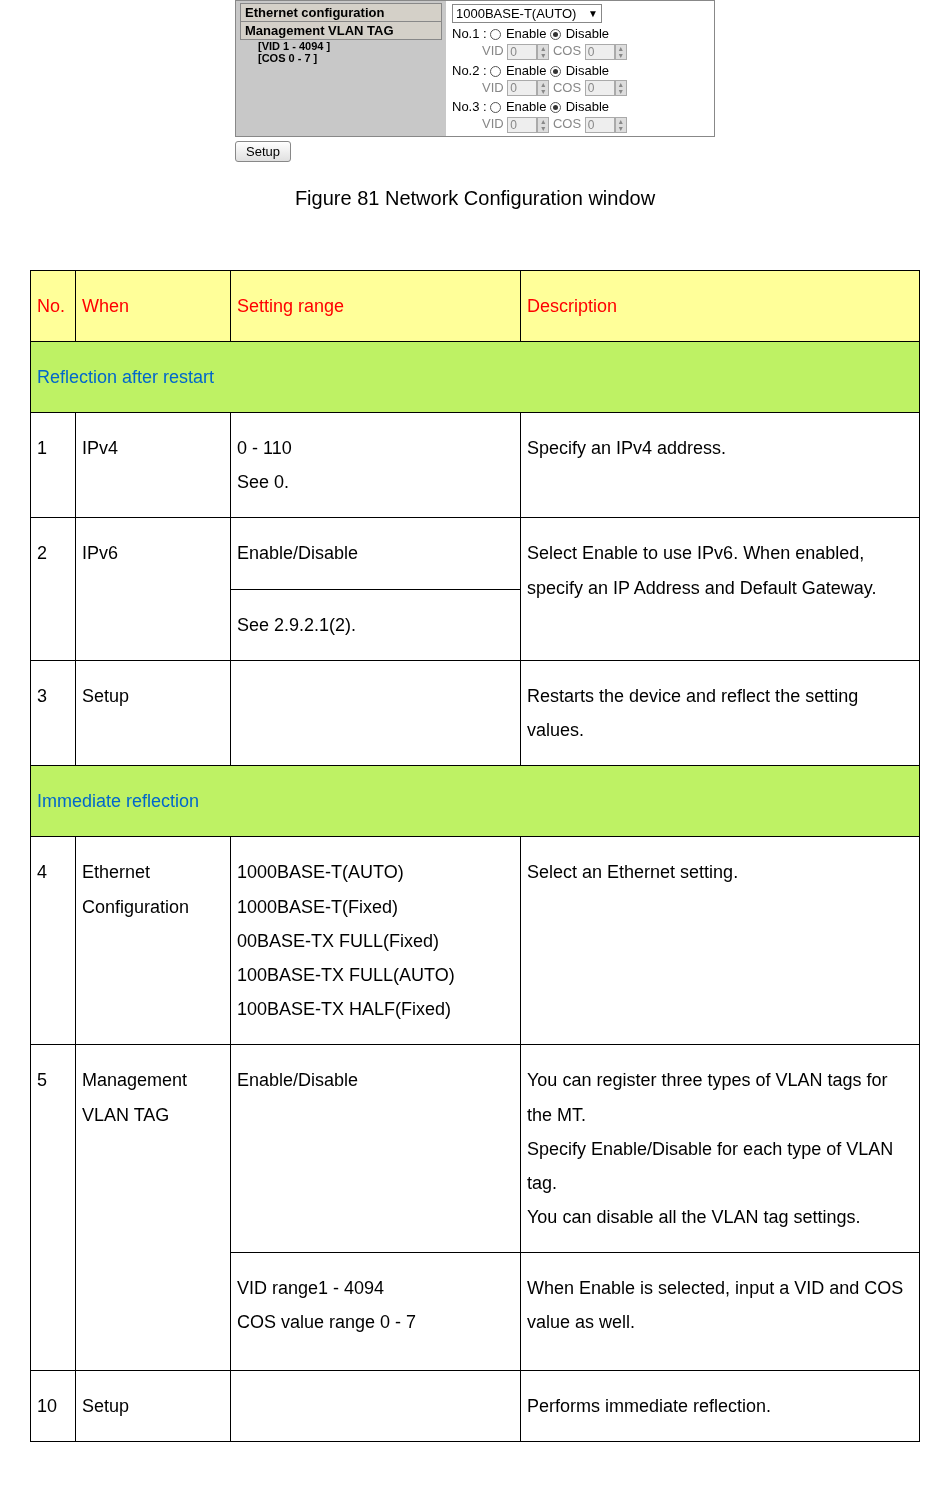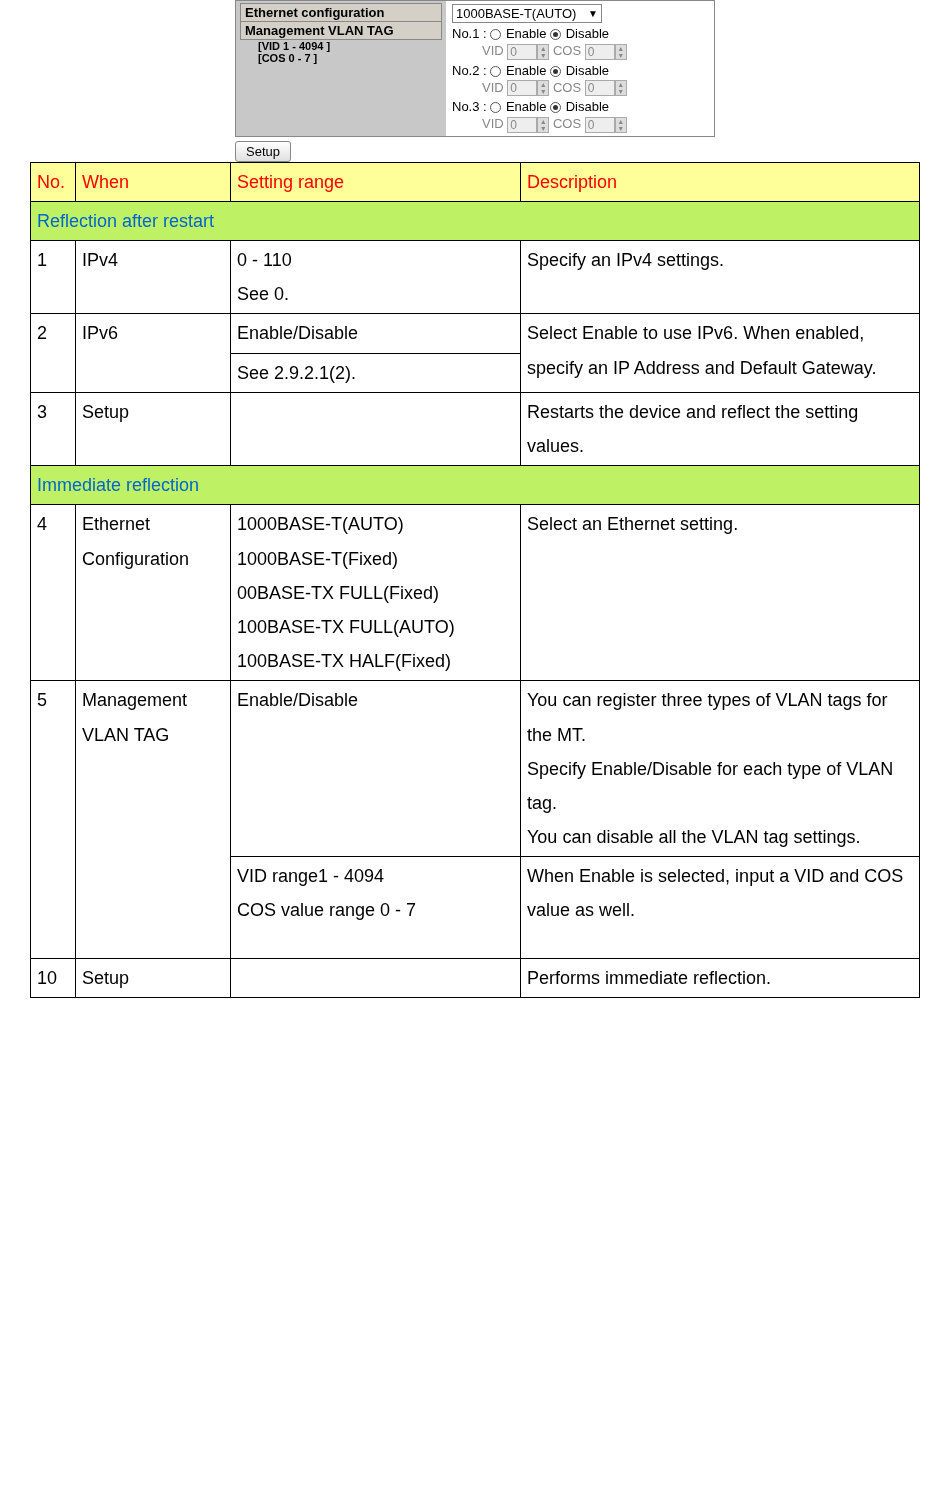--- a/index.html
+++ b/index.html
@@ -137,21 +137,21 @@
       text-align: center;
       font-size: 20px;
       margin-bottom: 4px;
     }
     table.desc {
       border-collapse: collapse;
       width: 100%;
     }
     table.desc td, table.desc th {
       border: 1px solid #000;
-      padding: 2px 6px;
+      padding: 18px 6px;
       text-align: left;
       vertical-align: top;
       font-size: 18px;
       font-weight: normal;
       line-height: 1.9;
     }
     table.desc th {
       background: #ffff99;
       color: #ff0000;
     }
@@ -193,20 +193,21 @@
                 <div class="ss-vlan-row"><span>No.2 :</span> <span class="ss-radio"></span> <span>Enable</span> <span class="ss-radio checked"></span> <span>Disable</span><div class="ss-vidrow"><span>VID</span> <span class="ss-input">0</span><span class="ss-spin">▴<br>▾</span> <span>COS</span> <span class="ss-input">0</span><span class="ss-spin">▴<br>▾</span></div></div>
                 <div class="ss-vlan-row"><span>No.3 :</span> <span class="ss-radio"></span> <span>Enable</span> <span class="ss-radio checked"></span> <span>Disable</span><div class="ss-vidrow"><span>VID</span> <span class="ss-input">0</span><span class="ss-spin">▴<br>▾</span> <span>COS</span> <span class="ss-input">0</span><span class="ss-spin">▴<br>▾</span></div></div>
               </div>
           </div>
         </div>
       </div>
       <div class="setup-btn">Setup</div>
     </div>
   </div>
 
+  <div class="fig-caption">Figure 81 Network Configuration window</div>
 
 
   <table class="desc">
     <colgroup>
       <col class="c-no">
         <col class="c-item">
         <col class="c-range">
         <col>
     </colgroup>
     <tbody>
@@ -217,21 +218,21 @@
       <th>Description</th>
     </tr>
     <tr class="section-row">
       <td colspan="4">Reflection after restart</td>
     </tr>
     <tr>
       <td>1</td>
       <td>IPv4</td>
       <td style="white-space:pre-line;">0 - 110
 See 0.</td>
-      <td>Specify an IPv4 settings.</td>
+      <td>Specify an IPv4 address.</td>
     </tr>
     <tr>
       <td rowspan="2">2</td>
       <td rowspan="2">IPv6</td>
       <td>Enable/Disable</td>
       <td rowspan="2">Select Enable to use IPv6. When enabled, specify an IP Address and Default Gateway.</td>
     </tr>
     <tr>
       <td>See 2.9.2.1(2).</td>
     </tr>

